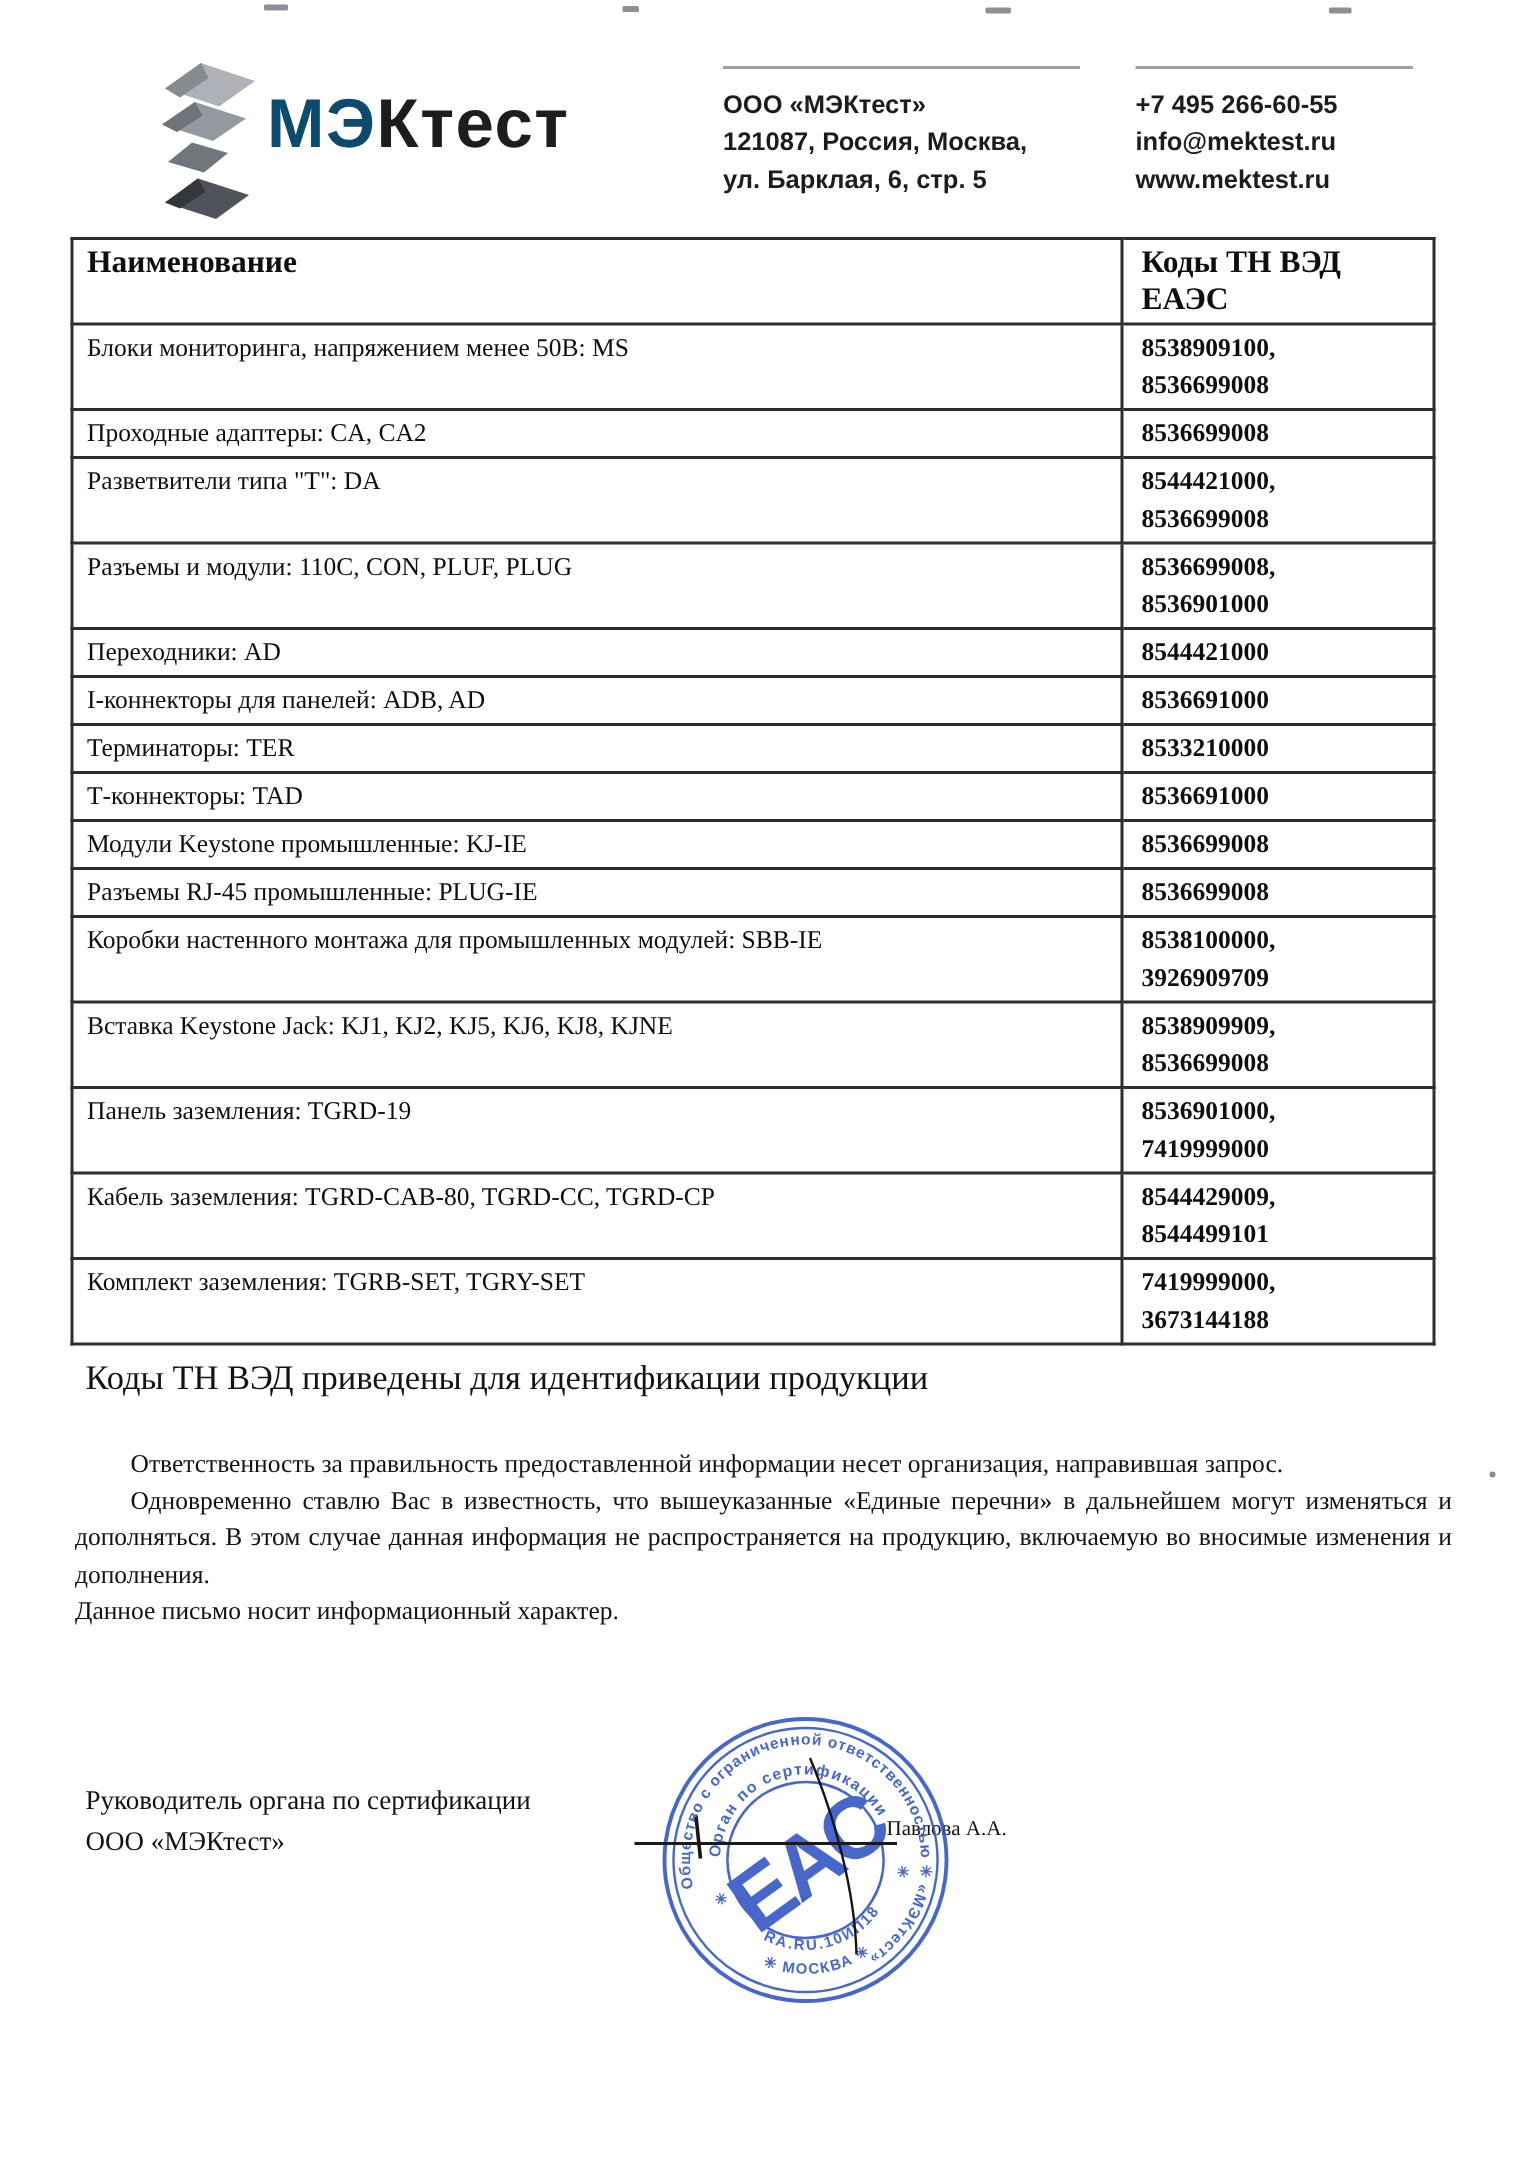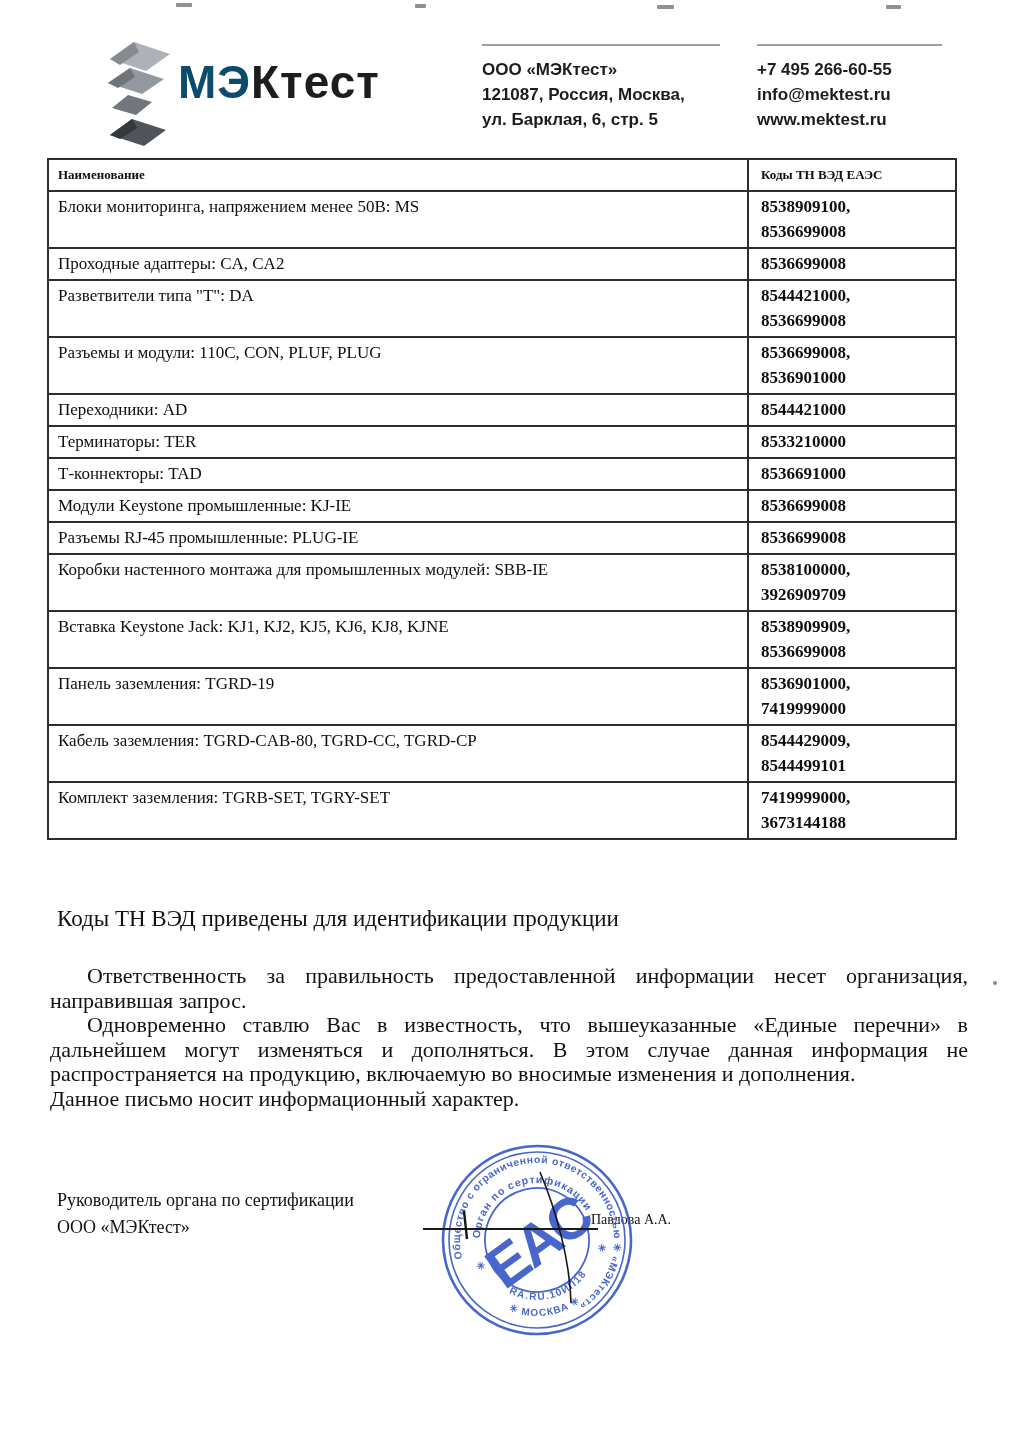--- a/index.html
+++ b/index.html
@@ -20,28 +20,28 @@
                font-weight:700;font-size:17px;line-height:25px;color:#1c1c1c;}
   .contact-col .rule{height:2px;background:#9aa0a6;margin-bottom:11px;}
   .col-company{left:482px;width:238px;}
   .col-contacts{left:757px;width:185px;}
 
   
   table.codes-table{position:absolute;left:47px;top:158px;width:908px;border-collapse:collapse;
         table-layout:fixed;font-size:17px;color:#0e0e0e;}
   .codes-table th,.codes-table td{border:2px solid #2e2e2e;vertical-align:top;
         text-align:left;line-height:25px;padding:2px 8px 3px 9px;}
-  .codes-table th{font-weight:700;font-size:13px;}
+  .codes-table th{font-weight:700;font-size:21px;}
   .codes-table td.codes,.codes-table th.codes{padding-left:12px;}
   .codes-table td.codes{font-weight:700;white-space:pre-line;}
 
   
   .note{position:absolute;left:57px;top:906px;font-size:23px;}
   .paragraphs{position:absolute;left:50px;top:964px;width:918px;text-align:justify;
-              font-size:22px;line-height:24.5px;}
+              font-size:17px;line-height:24.5px;}
   .paragraphs p{margin:0;}
   .paragraphs p.indent{text-indent:37px;}
 
   
   .signoff{position:absolute;left:57px;top:1187px;font-size:18px;line-height:27px;}
   .signer-name{position:absolute;left:591px;top:1212px;font-size:14px;}
 
   .stamp-wrap{position:absolute;left:436px;top:1139px;width:202px;height:202px;}
   .sig-strokes{position:absolute;left:405px;top:1155px;width:330px;height:175px;}
 </style>
@@ -103,20 +103,24 @@
 8536699008</td>
       </tr>
   <tr>
         <td>Разъемы и модули: 110C, CON, PLUF, PLUG</td>
         <td class="codes">8536699008,
 8536901000</td>
       </tr>
   <tr>
         <td>Переходники: AD</td>
         <td class="codes">8544421000</td>
+      </tr>
+  <tr>
+        <td>I-коннекторы для панелей: ADB, AD</td>
+        <td class="codes">8536691000</td>
       </tr>
   <tr>
         <td>Терминаторы: TER</td>
         <td class="codes">8533210000</td>
       </tr>
   <tr>
         <td>Т-коннекторы: TAD</td>
         <td class="codes">8536691000</td>
       </tr>
   <tr>

